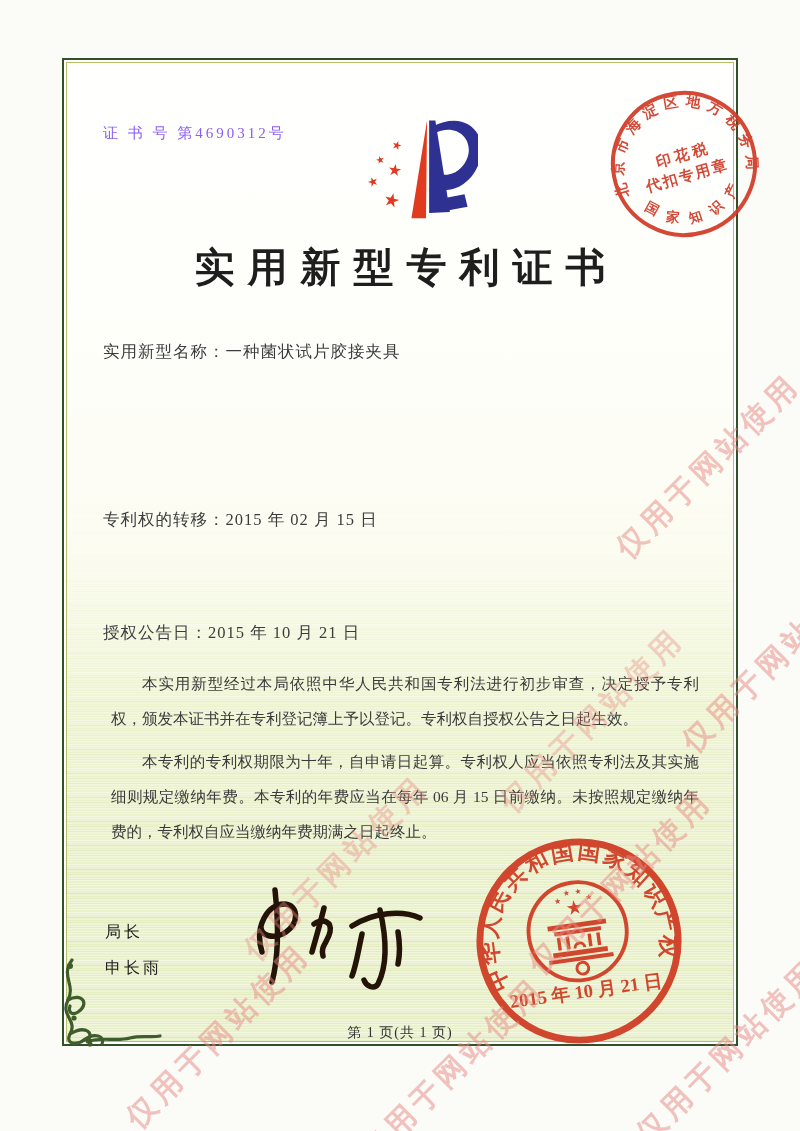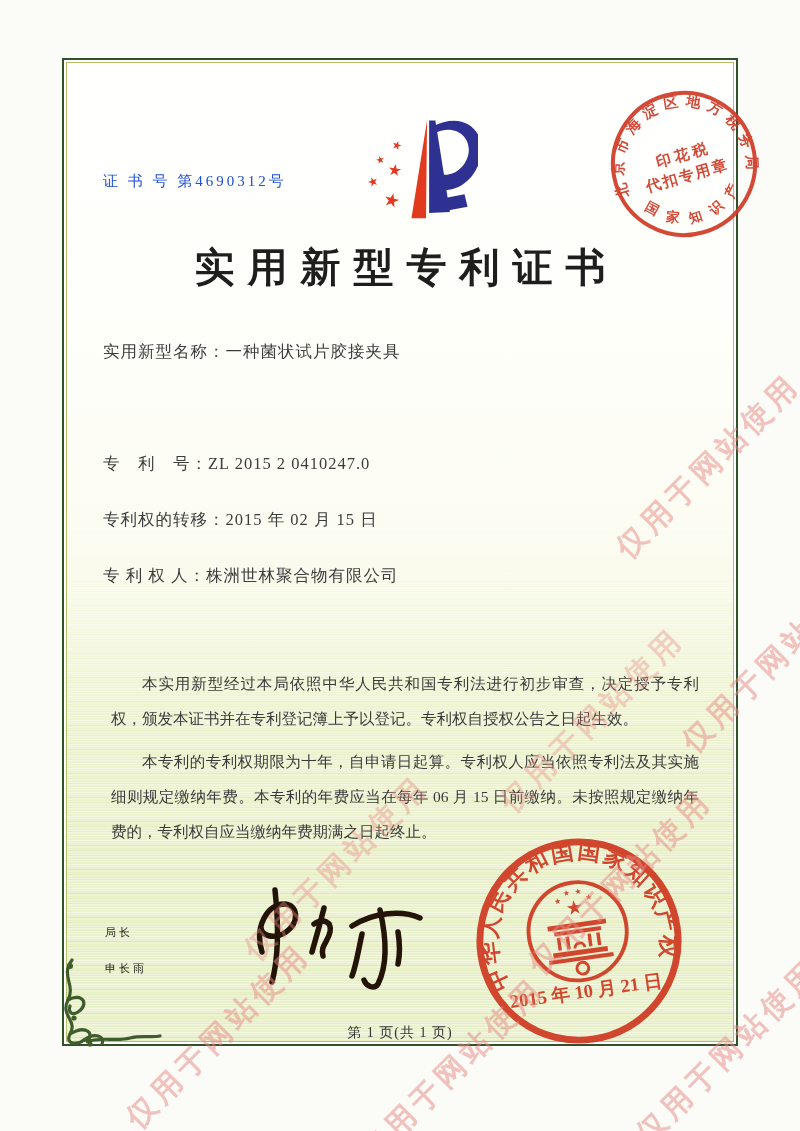--- a/index.html
+++ b/index.html
@@ -17,29 +17,29 @@
   .frame-inner {
     width:100%; height:100%; box-sizing:border-box;
     border:1.5px solid #b6c065;
     background-color:#fdfdf5;
     background-image:
       linear-gradient(180deg, #fffffe 0%, #fefef9 32%, rgba(253,253,244,0.9) 50%,
         rgba(246,249,222,0.45) 66%, rgba(238,245,203,0.05) 84%, rgba(234,242,196,0) 100%),
       repeating-linear-gradient(180deg, #dcE8b2 0px, #f3f7df 1.6px, #e5edc6 3.2px, #f5f8e6 4.8px);
   }
   .abs { position:absolute; }
-  .cert-no { left:103px; top:124px; font-size:15px; letter-spacing:3px; color:#1d4ed8; z-index:10;margin-top:48px; }
+  .cert-no { left:103px; top:124px; font-size:15px; letter-spacing:3px; color:#8b5cf6; z-index:10; }
   .logo { left:322px; top:108px; width:156px; height:130px; z-index:10; }
   .tax-stamp { left:608px; top:88px; width:152px; height:152px; transform:rotate(-16deg); opacity:0.93; z-index:40; }
   .title { left:0; top:240px; width:800px; text-align:center; font-size:40px; font-weight:700;
            letter-spacing:13px; text-indent:13px; color:#1e1e1e; z-index:10; }
   .field { left:103px; font-size:16.5px; color:#3c3c3c; letter-spacing:1px; z-index:10; white-space:nowrap; }
   .paras { left:103px; top:658px; width:604px; z-index:10; }
   .paras p { margin:8px; font-size:15.5px; line-height:35px; color:#3a3a3a; text-indent:2em; text-align:justify; }
-  .signer { left:105px; top:914px; z-index:10; font-size:11px; color:#20201c; letter-spacing:3px; line-height:36px; }
+  .signer { left:105px; top:914px; z-index:10; font-size:16px; color:#20201c; letter-spacing:3px; line-height:36px; }
   .signature { left:228px; top:882px; width:210px; height:110px; z-index:15; }
   .seal { left:473px; top:835px; width:212px; height:212px; transform:rotate(-8deg); opacity:0.93; z-index:40; }
   .footer { left:0; top:1024px; width:800px; text-align:center; font-size:14px; color:#333; letter-spacing:1px; z-index:10; }
   .ornament { left:56px; top:958px; width:110px; height:92px; z-index:8; }
   .wm {
     position:absolute; z-index:50; white-space:nowrap;
     font-size:30px; font-weight:700; letter-spacing:5px;
     color:rgba(231,138,132,0.5); transform:rotate(-45deg);
     pointer-events:none;
   }
@@ -100,28 +100,25 @@
     </text>
     <text x="76" y="72" text-anchor="middle" font-size="15" font-weight="bold" fill="#d03c28">印 花 税</text>
     <text x="76" y="93" text-anchor="middle" font-size="15" font-weight="bold" fill="#d03c28" letter-spacing="2">代扣专用章</text>
   </svg>
 
   <div class="abs field" style="top:341px">
     <span>实用新型名称：</span><span>一种菌状试片胶接夹具</span>
   </div>
 
   <div class="abs title">实用新型专利证书</div>
-  <div class="abs field" style="top:453px">
-    <span>专　利　号：</span><span>ZL 2015 2 0410247.0</span>
-  </div>
   <div class="abs field" style="top:509px">
     <span>专利权的转移：</span><span>2015 年 02 月 15 日</span>
   </div>
-  <div class="abs field" style="top:565px">
-    <span>专 利 权 人：</span><span>株洲世林聚合物有限公司</span>
+  <div class="abs field" style="top:622px">
+    <span>授权公告日：</span><span>2015 年 10 月 21 日</span>
   </div>
 
   <div class="abs paras">
     <p>本实用新型经过本局依照中华人民共和国专利法进行初步审查，决定授予专利权，颁发本证书并在专利登记簿上予以登记。专利权自授权公告之日起生效。</p>
     <p>本专利的专利权期限为十年，自申请日起算。专利权人应当依照专利法及其实施细则规定缴纳年费。本专利的年费应当在每年 06 月 15 日前缴纳。未按照规定缴纳年费的，专利权自应当缴纳年费期满之日起终止。</p>
   </div>
 
   <div class="abs signer">
     <div>局长</div>
     <div>申长雨</div>

